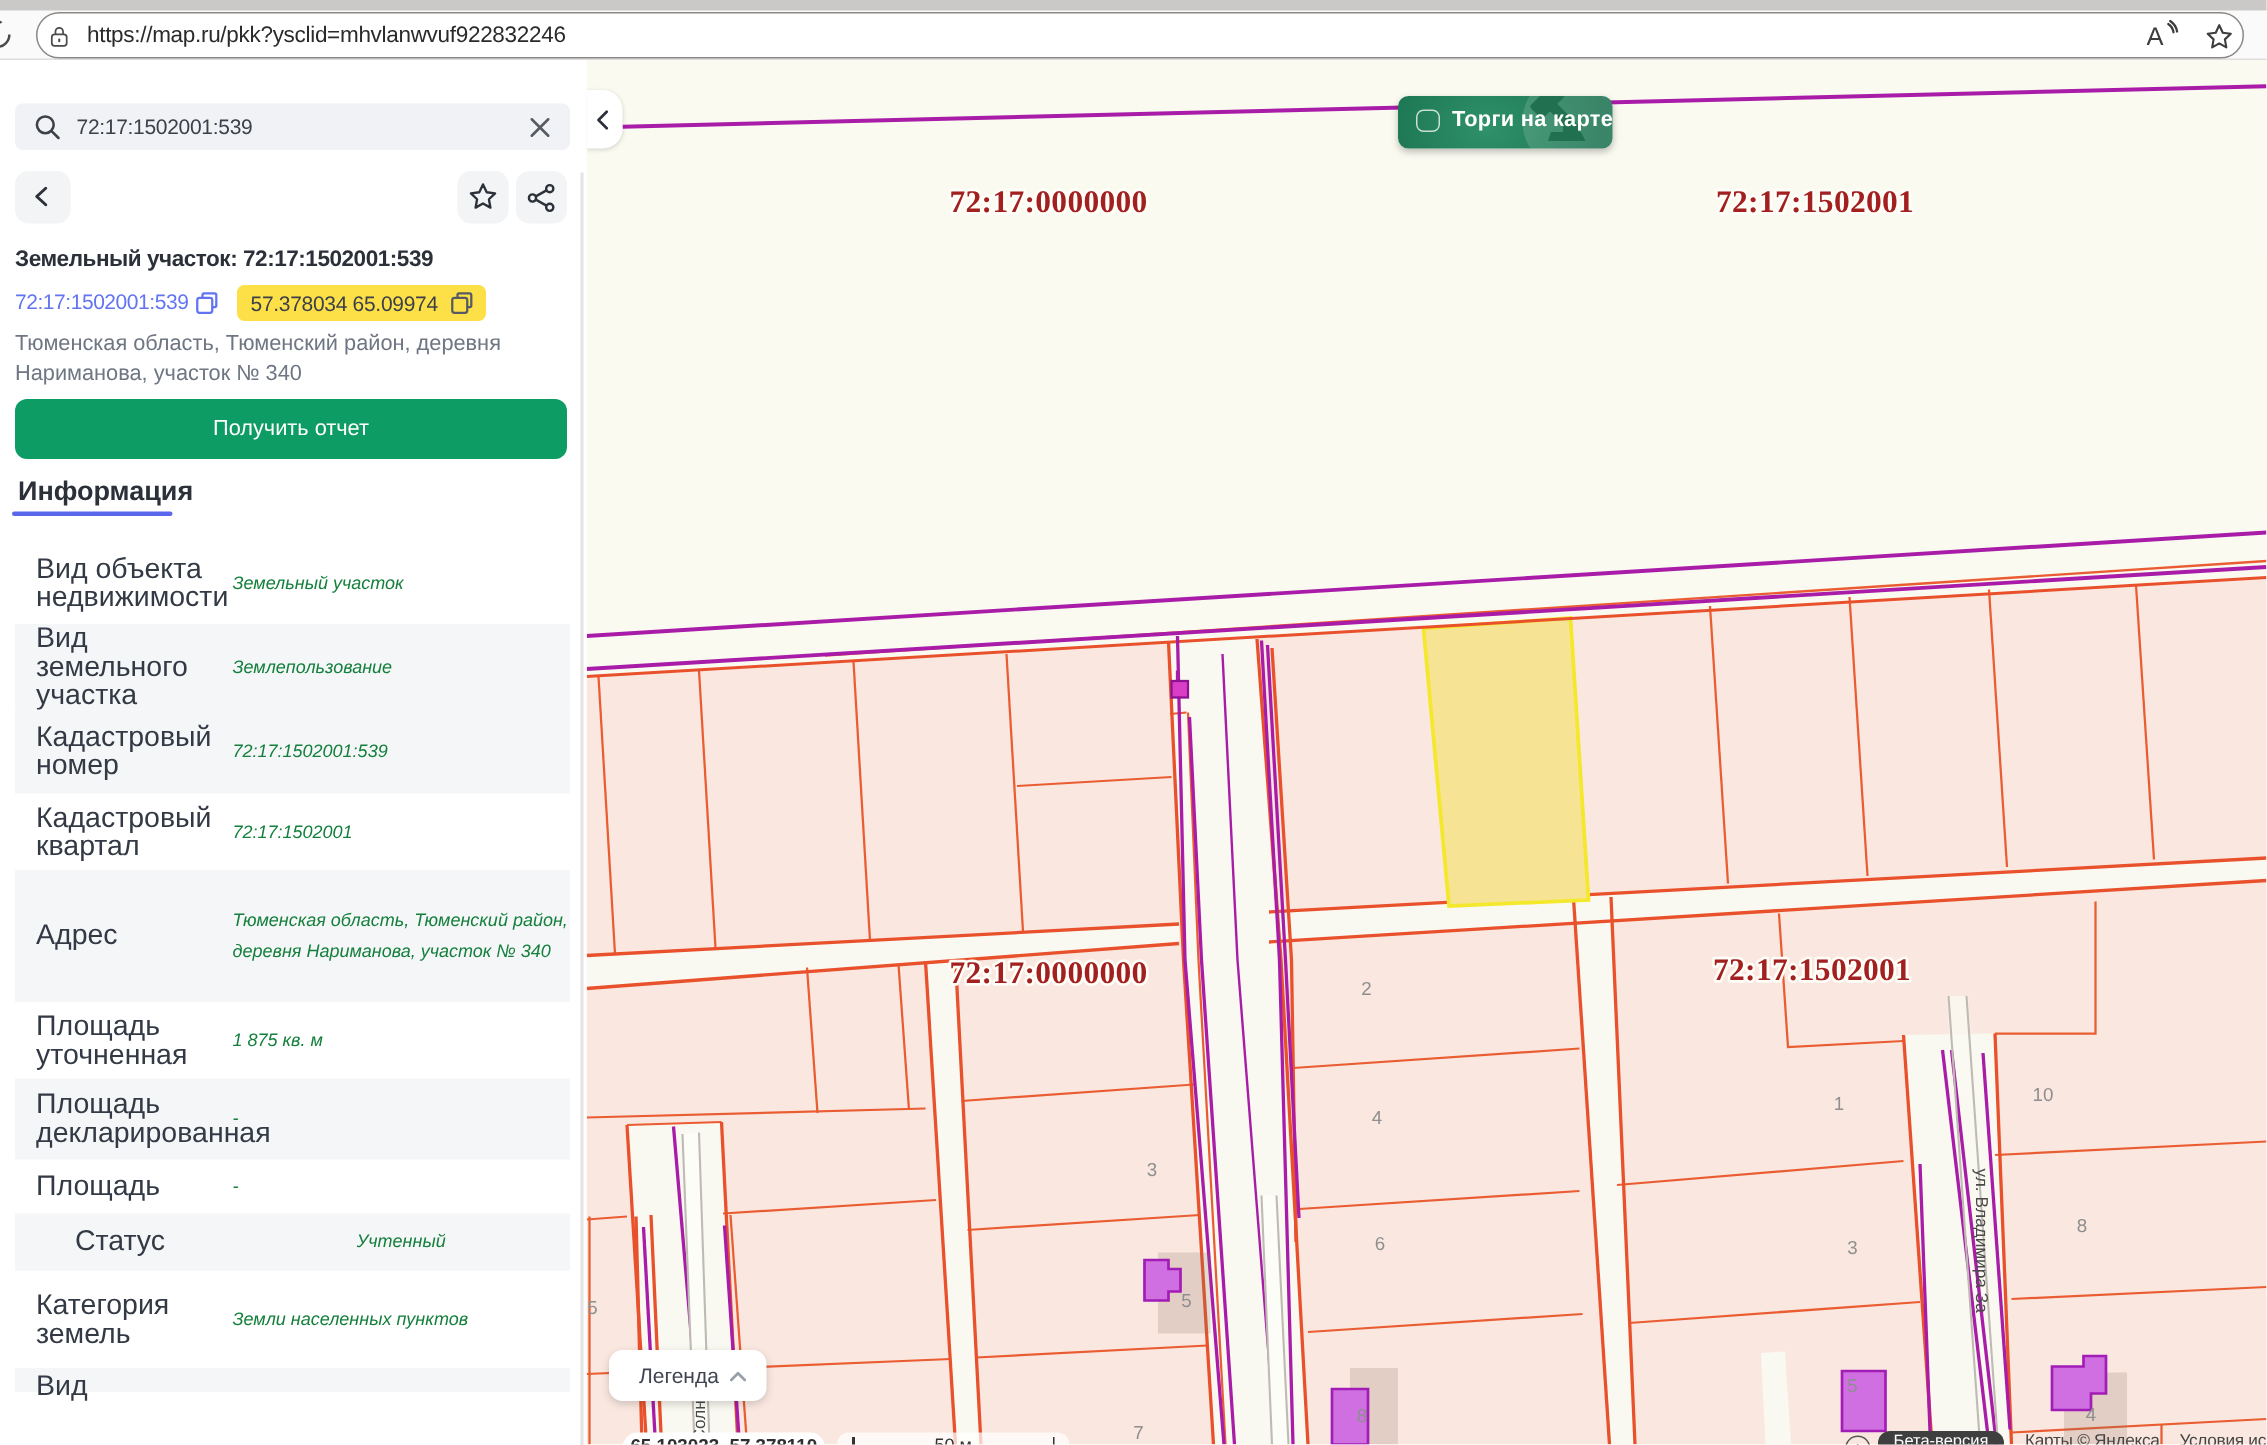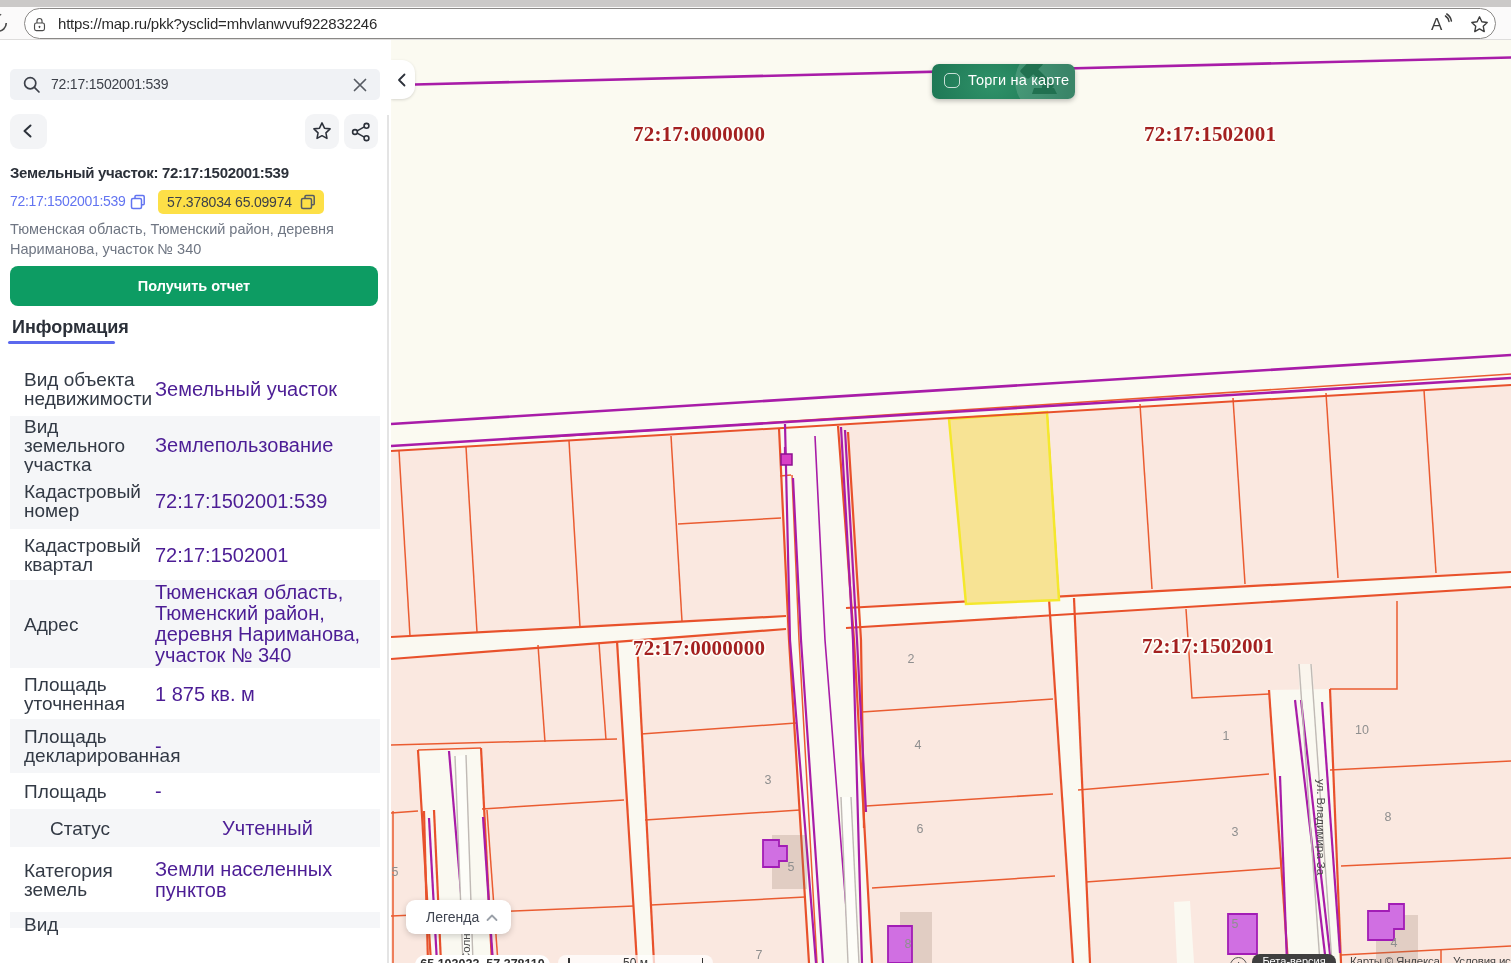--- a/index.html
+++ b/index.html
@@ -11,37 +11,37 @@
   #url { position:absolute; left:33px; top:0; height:31px; line-height:29px; font-size:15px; color:#2a2a2a; letter-spacing:-0.2px; }
   
   #sidebar { position:absolute; left:0; top:40px; width:391px; height:923px; background:#fff;padding-left:10px; }
   #searchbox { position:absolute; left:10px; top:29px; width:370px; height:31px; background:#f0f2f5; border-radius:5px; }
   #searchtxt { position:absolute; left:41px; top:0; height:31px; line-height:31px; font-size:14px; letter-spacing:-0.2px; color:#3c4049; }
   .sqbtn { position:absolute; background:#f3f4f6; border-radius:9px; }
   #title { position:absolute; left:10px; top:124px; font-size:15px; font-weight:700; letter-spacing:-0.3px; color:#2b3039; }
   #cadlink { position:absolute; left:10px; top:153px; font-size:14px; letter-spacing:-0.3px; color:#6274f1; }
   #coordpill { position:absolute; left:158px; top:150px; width:166px; height:24px; background:#fde047; border-radius:5px; font-size:14px; letter-spacing:-0.2px; color:#3c4049; line-height:24px; padding-left:9px; }
   #addrtxt { position:absolute; left:10px; top:179px; width:345px; font-size:14.5px; line-height:20px; color:#6f7683; }
-  #greenbtn { position:absolute; left:10px; top:226px; width:368px; height:40px; background:#0d9c63; border-radius:8px; color:#fff; font-size:14.5px; font-weight:700; text-align:center; line-height:40px; }
+  #greenbtn { position:absolute; left:10px; top:226px; width:368px; height:40px; background:#0d9c63; border-radius:8px; color:#fff; font-size:14.5px; font-weight:400; text-align:center; line-height:40px; }
   #tab { position:absolute; left:12px; top:277px; width:103px; text-align:center; font-size:18px; font-weight:700; color:#2b3039; }
   #tabline { position:absolute; left:8px; top:301px; width:107px; height:3px; background:#5b68ee; border-radius:2px; }
   #scrollline { position:absolute; left:387px; top:75px; width:2px; height:888px; background:#e4e4e4; }
   
   #tbl { position:absolute; left:0px; top:322px; width:391px; }
   .row { position:relative; }
   .row.g { background:#f5f6f8; margin:0 0 0 10px; width:370px; }
   .lab { position:absolute; left:24px; top:50%; transform:translateY(-50%); width:112px; font-size:19px; line-height:19px; color:#333a45; font-weight:500; }
   .row.g .lab { left:14px; }
-  .val { position:absolute; left:155px; top:50%; transform:translateY(-50%); width:225px; font-size:20px; line-height:21px; color:#4c1d95; }
+  .val { position:absolute; left:155px; top:50%; transform:translateY(-50%); width:225px; font-size:12px; line-height:21px; color:#15803d;font-style:italic; }
   .row.g .val { left:145px; }
   
   #map { position:absolute; left:391px; top:40px; width:1120px; height:923px; background:#fbfaf1; overflow:hidden; }
   #collapse { position:absolute; left:0px; top:20px; width:24px; height:39px; background:#fff; border-radius:0 13px 13px 0; box-shadow:0 1px 3px rgba(0,0,0,0.15); }
   #torgi { position:absolute; left:541px; top:24px; width:143px; height:35px; background:radial-gradient(100px 75px at 42% 60%, #2f9269, #1a7150 78%); border-radius:7px; box-shadow:0 2px 5px rgba(0,0,0,0.25); overflow:hidden; color:#fff; }
-  #torgi .txt { position:absolute; left:36px; top:8px; font-size:14.5px; font-weight:400; letter-spacing:0.2px; white-space:nowrap; }
+  #torgi .txt { position:absolute; left:36px; top:8px; font-size:14.5px; font-weight:700; letter-spacing:0.2px; white-space:nowrap; }
   #torgi .cb { position:absolute; left:12px; top:9px; width:16px; height:15px; border:1.4px solid rgba(255,255,255,0.75); border-radius:5px; }
   #torgi .wm { position:absolute; left:83px; top:-16px; width:66px; height:66px; background:rgba(255,255,255,0.14); border-radius:50%; }
   #legend { position:absolute; left:15px; top:860px; width:105px; height:34px; background:#fff; border-radius:9px; box-shadow:0 2px 6px rgba(0,0,0,0.18); font-size:14px; color:#3f4450; line-height:34px; padding-left:20px; }
   #coordsbar { position:absolute; left:24px; top:915px; width:135px; height:20px; background:#fff; border-radius:10px; font-size:12.5px; font-weight:700; color:#2f2f2f; text-align:center; line-height:19px; }
   #scalebar { position:absolute; left:167px; top:915px; width:155px; height:17px; background:rgba(255,255,255,0.72); border-radius:8px; font-size:12px; color:#333; text-align:center; line-height:16px; }
   #betapill { position:absolute; left:861px; top:914px; width:84px; height:16px; background:#3f3f3f; border-radius:8px; color:#fff; font-size:11px; text-align:center; line-height:14px; }
   #infocirc { position:absolute; left:839px; top:917px; width:17px; height:17px; border:1.5px solid #555; border-radius:50%; color:#555; font-size:12px; text-align:center; line-height:18px; }
   #yamaps { position:absolute; left:959px; top:915px; font-size:11.5px; letter-spacing:-0.2px; color:#454545; }
   #terms { position:absolute; left:1062px; top:915px; font-size:11.5px; letter-spacing:-0.2px; color:#454545; }
 </style>

